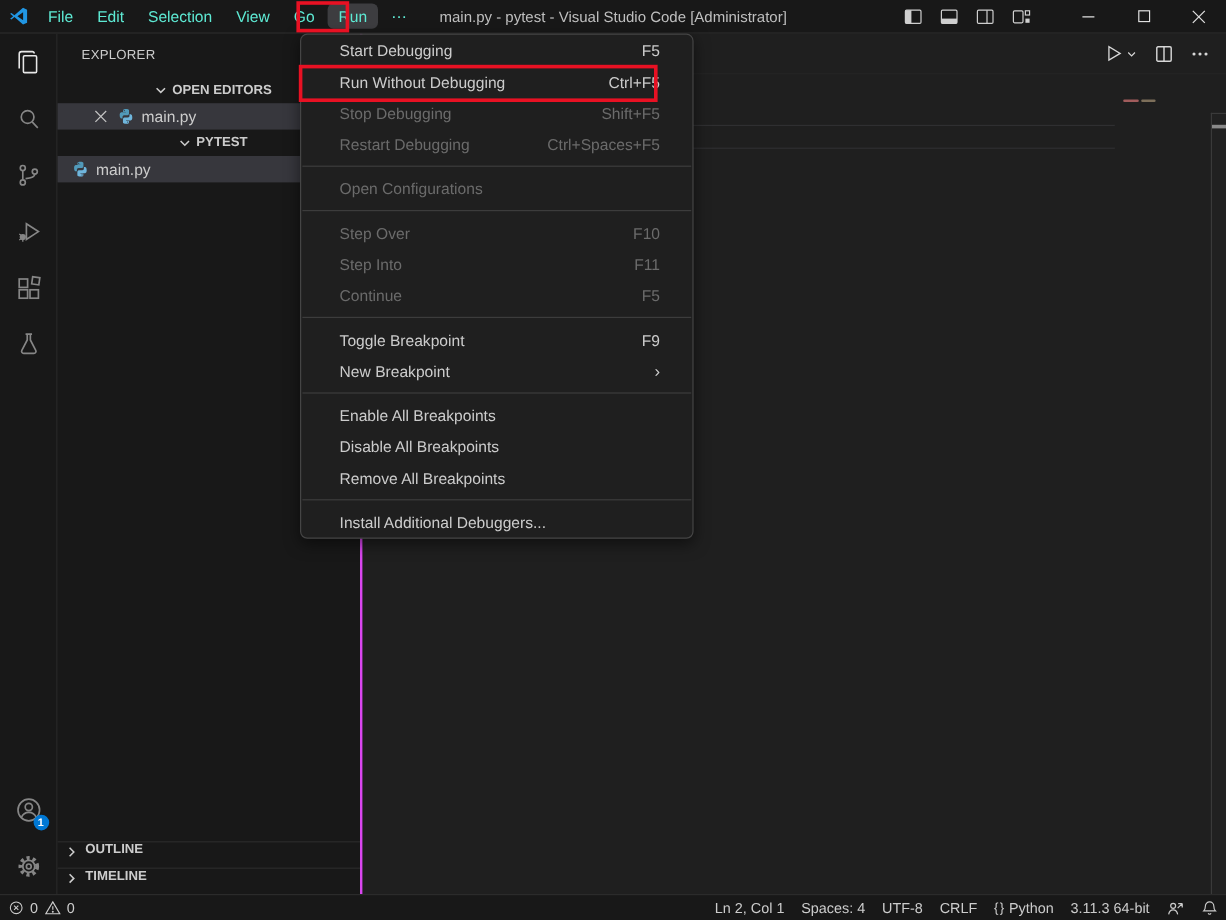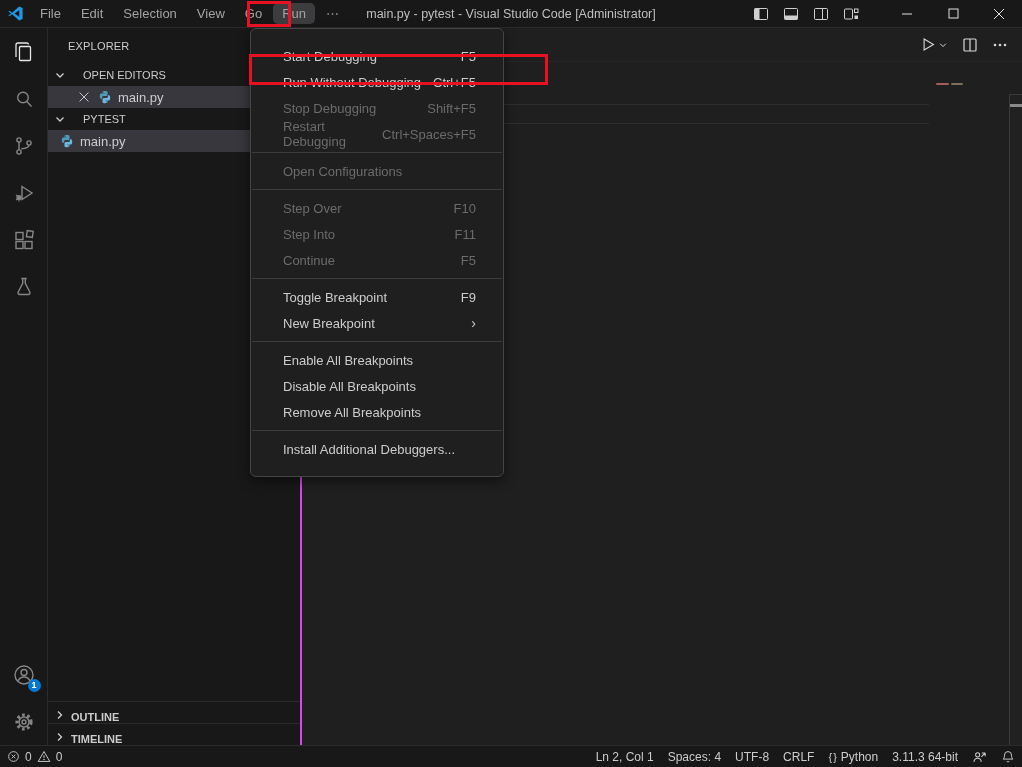--- a/index.html
+++ b/index.html
@@ -4,66 +4,66 @@
 <style>
   * { margin:0; padding:0; box-sizing:border-box; }
   html,body { width:1022px; height:767px; overflow:hidden; background:#1f1f1f;
     font-family:"Liberation Sans", sans-serif; color:#cccccc; }
   svg { display:block; }
 
   
   .titlebar { position:absolute; left:0; top:0; width:1022px; height:28px;
     background:#181818; border-bottom:1px solid #2b2b2b; display:flex; align-items:center; z-index:40; }
   .tb-logo { width:30px; display:flex; justify-content:center; }
-  .tb-menu { font-size:13px; color:#a3a3a3; padding:3px 9px; border-radius:5px; margin:0 1px; white-space:nowrap; }
+  .tb-menu { font-size:13px; color:#5eead4; padding:3px 9px; border-radius:5px; margin:0 1px; white-space:nowrap; }
   .tb-menu.open { background:#3d3d40; }
   .tb-title { position:absolute; left:0; right:0; text-align:center; font-size:12.5px; color:#bfbfbf; pointer-events:none; }
   .tb-right { margin-left:auto; display:flex; align-items:center; height:100%; z-index:2; }
   .tb-ic { width:30px; height:28px; display:flex; align-items:center; justify-content:center; color:#cfcfcf; }
   .tb-win { width:46px; height:28px; display:flex; align-items:center; justify-content:center; color:#e0e0e0; }
   .tb-gap { width:18px; }
 
   
   .activitybar { position:absolute; left:0; top:28px; width:48px; height:717px;
     background:#181818; border-right:1px solid #2b2b2b; display:flex; flex-direction:column; align-items:center; }
   .ab-item { width:48px; height:47px; display:flex; align-items:center; justify-content:center; color:#868686; position:relative; }
   .ab-item.active { color:#e7e7e7; }
   .ab-spacer { flex:1; }
   .ab-badge { position:absolute; right:7px; bottom:6px; min-width:13px; height:13px; border-radius:50%;
     background:#0078d4; color:#fff; font-size:9px; line-height:13px; text-align:center; font-weight:bold; }
 
   
   .sidebar { position:absolute; left:48px; top:28px; width:254px; height:717px;
     background:#181818; border-right:2px solid #d946ef; display:flex; flex-direction:column; font-size:13px; }
   .sb-title { padding:12px 0 12px 20px; font-size:11px; color:#cccccc; letter-spacing:.2px; }
-  .sb-sechead { height:22px; display:flex; align-items:center; font-size:11px; font-weight:normal; color:#cccccc; padding-left:4px; gap:15px; }
+  .sb-sechead { height:22px; display:flex; align-items:center; font-size:11px; font-weight:bold; color:#cccccc; padding-left:4px; gap:2px;justify-content:center; }
   .sb-row { height:22px; display:flex; align-items:center; gap:6px; color:#cccccc; }
   .sb-row.selected { background:#37373d; }
   .sb-close { width:16px; height:16px; display:flex; align-items:center; justify-content:center; color:#c5c5c5; margin-left:28px; }
   .sb-ind { margin-left:12px; }
-  .sb-bottomhead { height:22px; display:flex; align-items:flex-end; gap:3px; font-size:11px; font-weight:bold;
+  .sb-bottomhead { height:22px; display:flex; align-items:flex-start; gap:3px; font-size:11px; font-weight:bold;
     color:#cccccc; border-top:1px solid #2b2b2b; padding-left:4px; }
   .sb-fill { flex:1; }
 
   
   .editor { position:absolute; left:303px; top:28px; width:719px; height:717px; background:#1f1f1f; }
   .ed-toolbar { height:34px; display:flex; align-items:center; justify-content:flex-end; gap:14px;
     padding-right:14px; border-bottom:1px solid #252525; background:#1f1f1f; }
   .ed-run { display:flex; align-items:center; gap:2px; color:#d7d7d7; }
   .ed-body { position:relative; height:683px; }
   .cur-line { position:absolute; left:0; width:626px; height:20px; border-top:1px solid #2f2f31; border-bottom:1px solid #2f2f31; }
   .minimap-marks { position:absolute; left:633px; top:21px; display:flex; gap:2px; }
   .minimap-marks i { display:block; height:2px; border-radius:1px; }
   .scroll-lane { position:absolute; right:0; top:32px; bottom:0; width:13px;
     border-left:1px solid #3a3a3a; border-top:1px solid #3a3a3a; background:#212121; }
   .scroll-marker { position:absolute; left:0; right:0; top:9px; height:3px; background:#8a8a8a; }
 
   
-  .ctxmenu { position:absolute; left:250px; top:28px; width:254px; background:#1f1f1f;
-    border:1px solid #454545; border-radius:6px; padding:14px 0; z-index:50;
+  .ctxmenu { position:absolute; left:250px; top:28px; width:328px; background:#1f1f1f;
+    border:1px solid #454545; border-radius:6px; padding:0 0; z-index:50;
     box-shadow:0 4px 12px rgba(0,0,0,.5); }
   .mi { height:26px; display:flex; align-items:center; padding:0 27px 0 32px; font-size:13px; color:#cccccc; }
   .mi .sc { margin-left:auto; }
   .mi.dis { color:#6b6b6b; }
   .mi .arrow { margin-left:auto; font-size:14px; line-height:1; }
   .sep { height:1px; background:#3c3c3c; margin:5px 1px; }
 
   
   .anno { position:absolute; border:3px solid #e81123; z-index:60; pointer-events:none; }
   .anno-run { left:247px; top:1px; width:44px; height:26px; }

